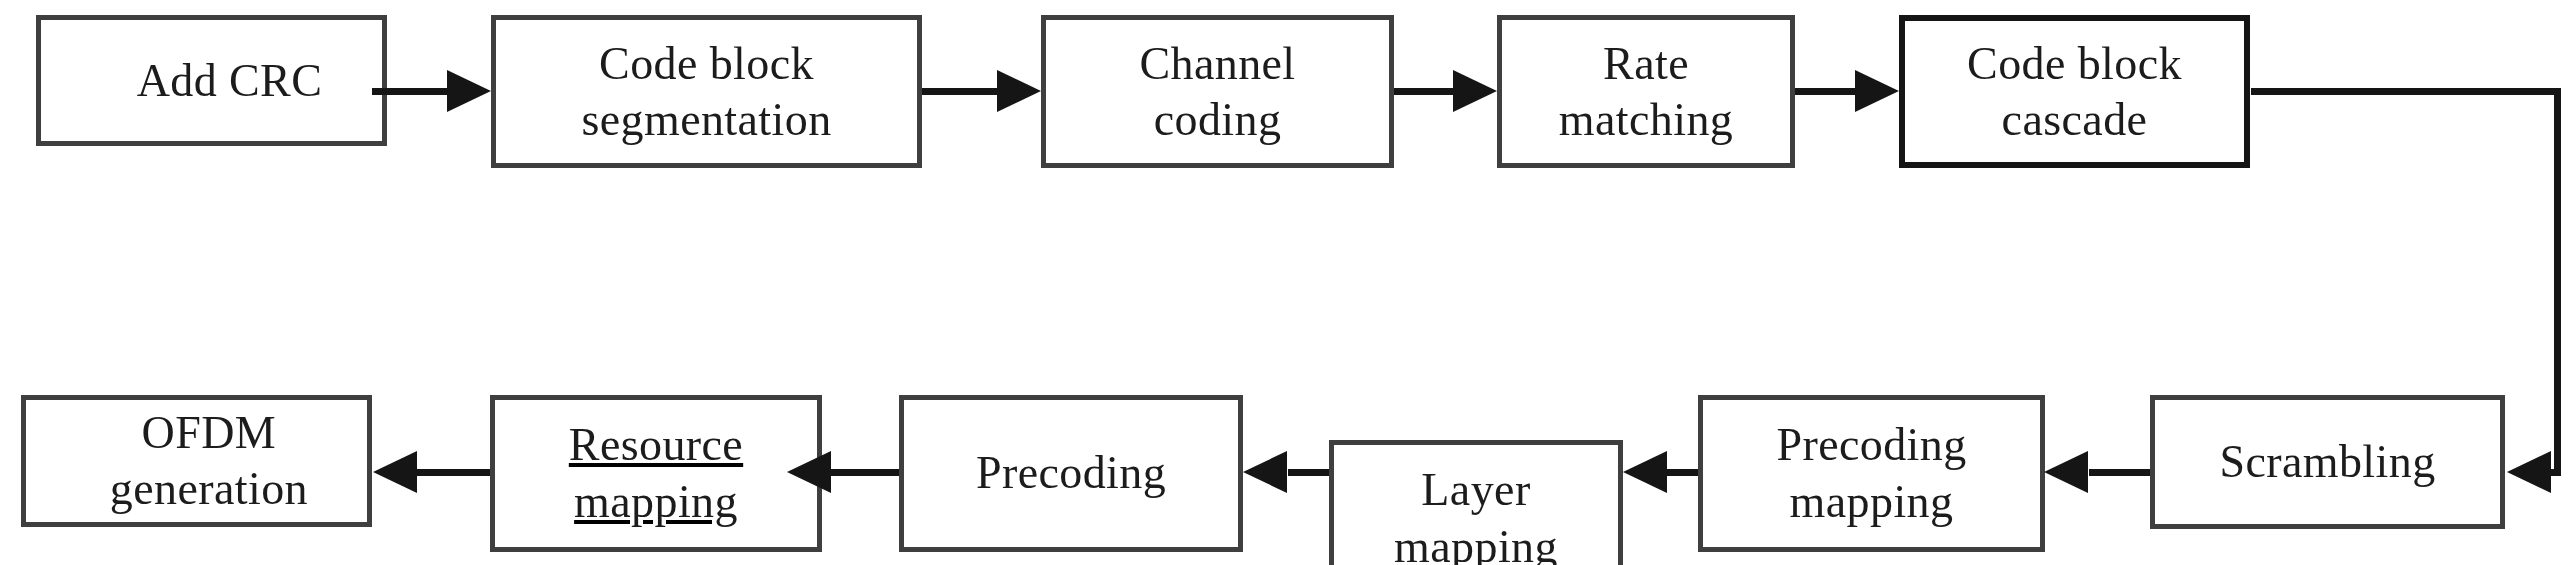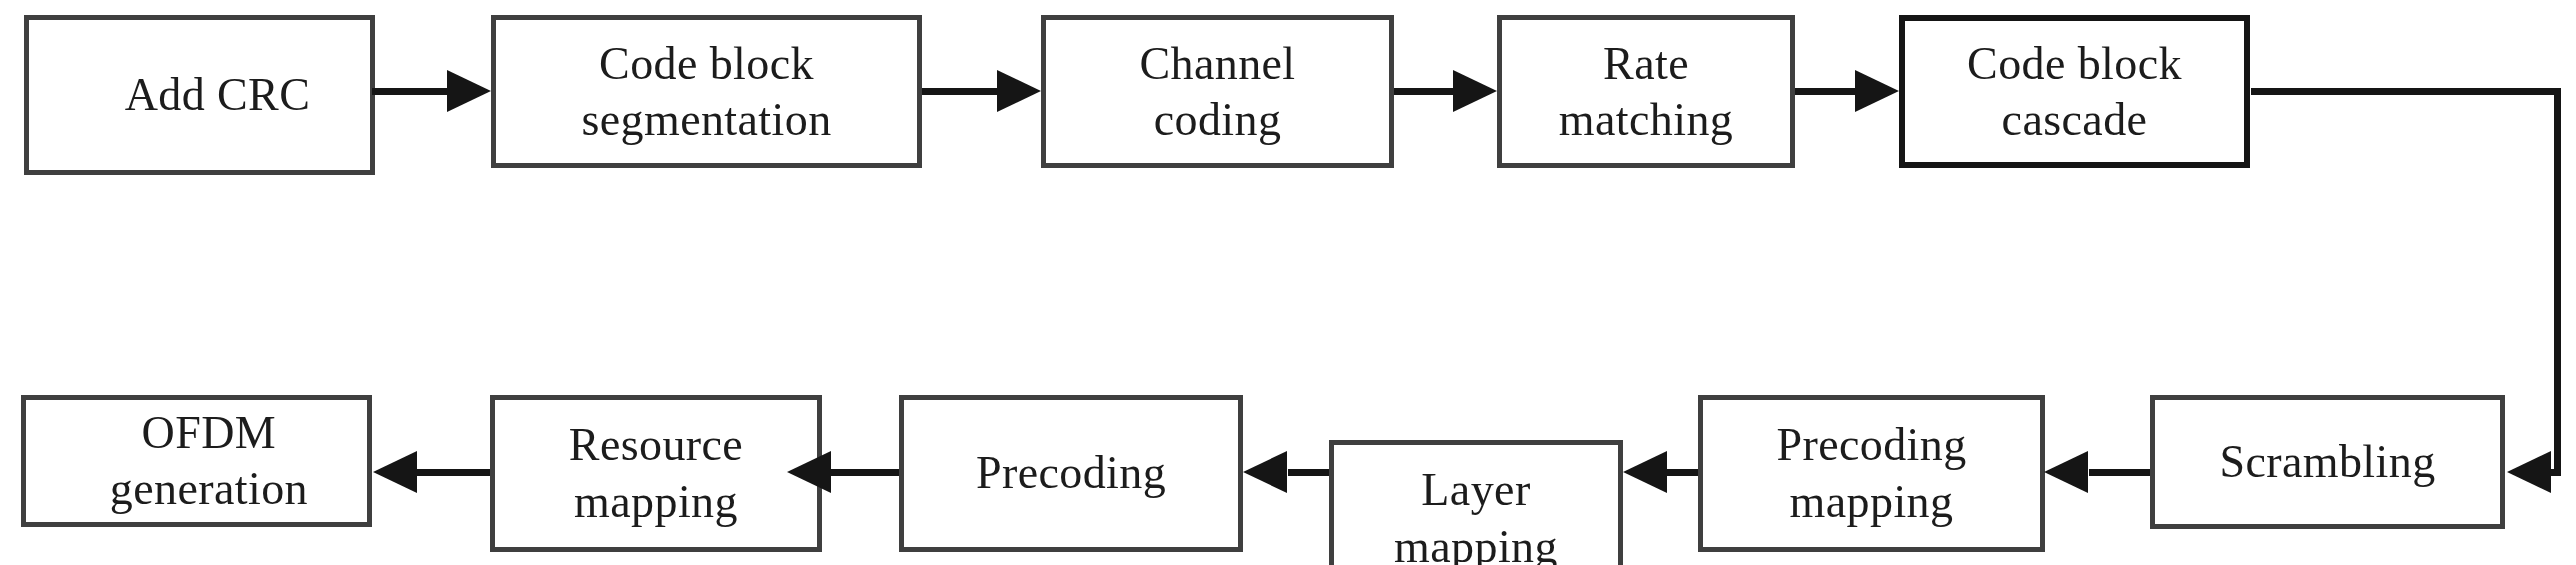--- a/index.html
+++ b/index.html
@@ -60,21 +60,21 @@
     border-top: 21.4px solid transparent;
     border-bottom: 21.4px solid transparent;
     border-right: 44px solid #151515;
   }
 </style>
 </head>
 <body>
 
 <div id="canvas">
 
-  <div class="node" style="left:24px; top:15.3px; width:351px; height:160px;padding-left:36px;">
+  <div class="node" style="left:36px; top:15.3px; width:351px; height:131px;padding-left:36px;">
     <span class="node-label">Add CRC</span>
   </div>
 
   <div class="node" style="left:491px; top:15.3px; width:431px; height:153px;">
     <span class="node-label">Code block
 segmentation</span>
   </div>
 
   <div class="node" style="left:1497px; top:15.3px; width:298px; height:153px;">
     <span class="node-label">Rate
@@ -102,21 +102,21 @@
 
   <div class="node" style="left:1329px; top:395px; width:294px; height:157px;margin-top:45px;">
     <span class="node-label">Layer
 mapping</span>
   </div>
 
   <div class="node" style="left:899px; top:395px; width:344px; height:157px;">
     <span class="node-label">Precoding</span>
   </div>
 
-  <div class="node" style="left:490px; top:395px; width:332px; height:157px;">
+  <div class="node" style="left:490px; top:395px; width:332px; height:157px;text-decoration:underline;">
     <span class="node-label">Resource
 mapping</span>
   </div>
 
   <div class="node" style="left:21.4px; top:395px; width:351px; height:132px;padding-left:24px;">
     <span class="node-label">OFDM
 generation</span>
   </div>
 
   <div class="aline" style="left:372px; top:88px; width:75px;"></div>

